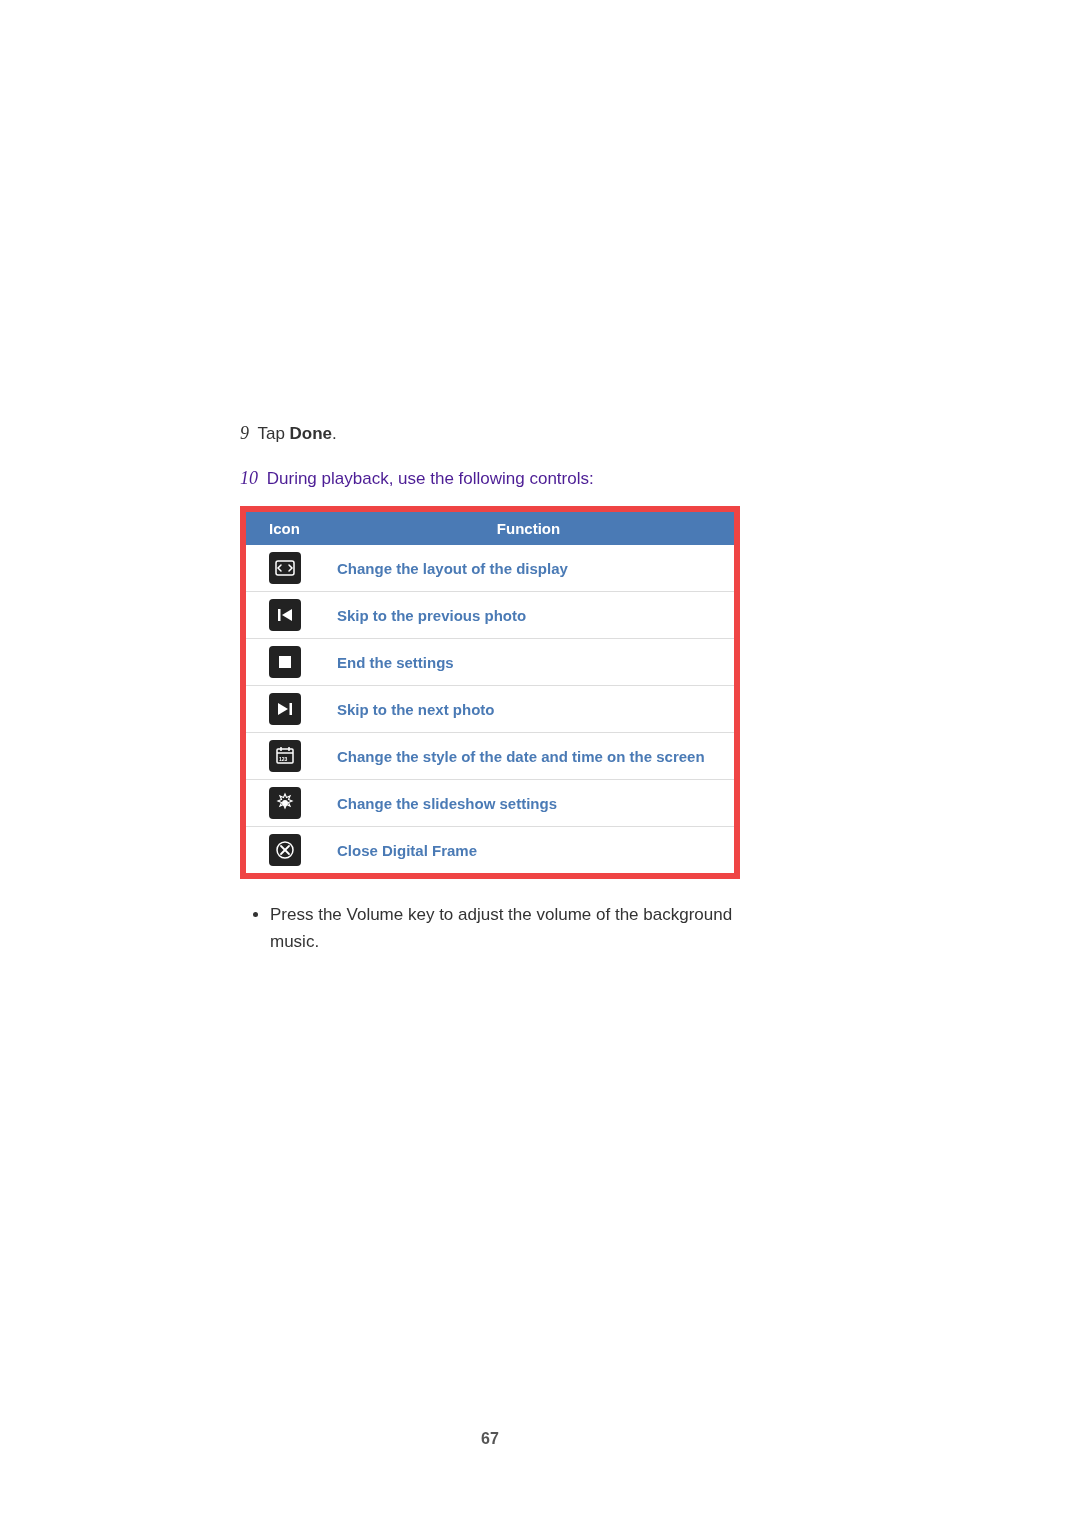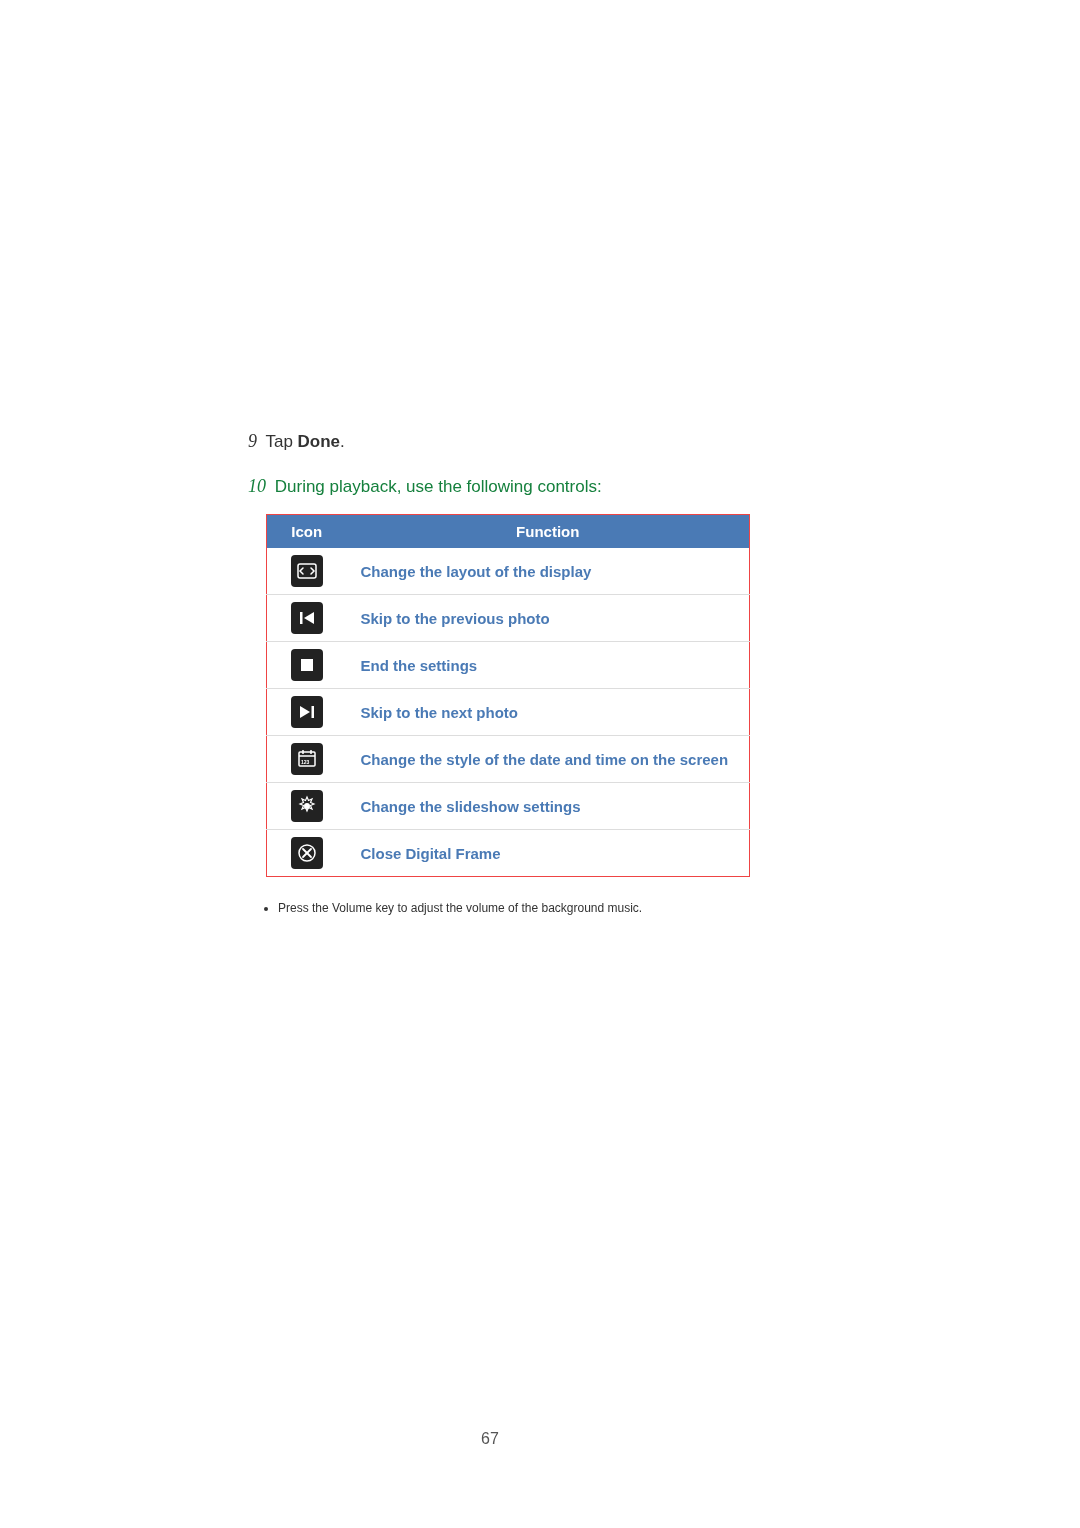--- a/index.html
+++ b/index.html
@@ -13,21 +13,21 @@
       font-family: Arial, sans-serif;
       width: 1080px;
       min-height: 1528px;
       position: relative;
     }
 
     .page-container {
       width: 980px;
       min-height: 1528px;
       background: #ffffff;
-      padding: 8px;
+      padding: 0;
       position: relative;
     }
 
     .content-area {
       padding: 420px 240px 80px 240px;
     }
 
     .step-9 {
       margin-bottom: 18px;
       font-size: 17px;
@@ -43,30 +43,29 @@
       font-size: 18px;
     }
 
     .step-bold {
       font-weight: bold;
     }
 
     .step-10 {
       margin-bottom: 14px;
       font-size: 17px;
-      color: #15803d;
+      color: #4c1d95;
       line-height: 1.5;
     }
 
     .controls-table {
       width: 100%;
       border-collapse: collapse;
       margin-bottom: 22px;
-      border: 1px solid #ef4444;
-      margin-left: 18px;
+      border: 6px solid #ef4444;
     }
 
     .controls-table thead tr {
       background-color: #4a7ab5;
     }
 
     .controls-table thead th {
       color: #ffffff;
       font-weight: bold;
       padding: 8px 14px;
@@ -107,38 +106,39 @@
       width: 32px;
       height: 32px;
       background: #222222;
       border-radius: 4px;
       color: #ffffff;
       font-size: 14px;
     }
 
     .bullet-section {
       margin-top: 18px;
-      font-size: 12px;
+      font-size: 17px;
       color: #333333;
       line-height: 1.6;
       padding-left: 20px;
     }
 
     .bullet-section li {
       list-style: disc;
       margin-left: 10px;
     }
 
     .page-number {
       position: absolute;
       bottom: 80px;
       left: 50%;
       transform: translateX(-50%);
       font-size: 16px;
       color: #555555;
+      font-weight: bold;
     }
 
     svg.small-icon {
       width: 22px;
       height: 22px;
     }
   </style>
 </head>
 <body>
 

